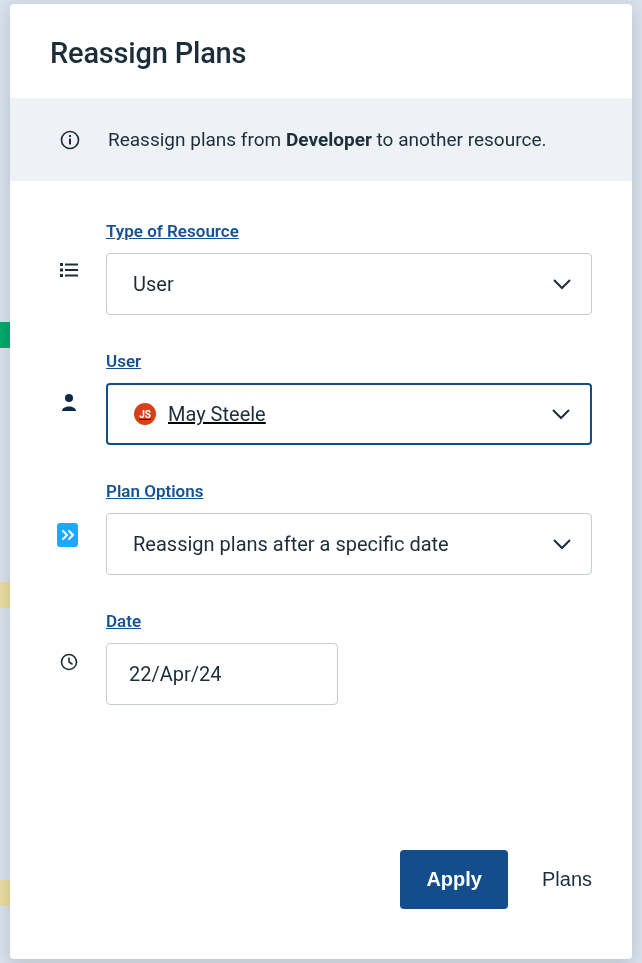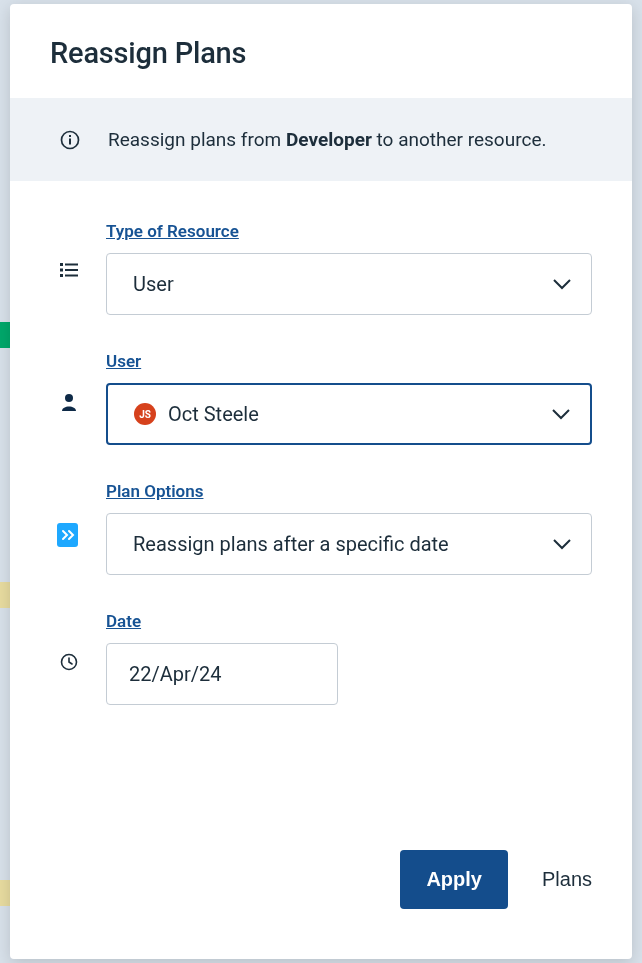--- a/index.html
+++ b/index.html
@@ -116,20 +116,21 @@
       border-radius: 4px;
       height: 62px;
       display: flex;
       align-items: center;
       padding: 0 20px 0 26px;
       background: #fff;
       cursor: pointer;
     }
     .select-box.focused {
       border: 2px solid #144d8c;
+      text-decoration: underline;
     }
     .select-box .select-value {
       flex: 1;
       font-size: 20px;
       color: #1d2e3b;
     }
     .select-box .chevron { flex: none; }
 
     .avatar-badge {
       width: 22px;
@@ -255,21 +256,21 @@
       <div class="row-icon">
         <svg width="16" height="18" viewBox="0 0 16 18">
           <circle cx="8" cy="5" r="4" fill="#0e2a47"></circle>
           <path d="M1 18 C1 12 15 12 15 18 Z" fill="#0e2a47"></path>
         </svg>
       </div>
       <div class="field-wrap">
         <div class="field-label">User</div>
         <div class="select-box focused">
           <span class="avatar-badge">JS</span>
-          <span class="select-value">Oct Steele</span>
+          <span class="select-value">May Steele</span>
           <span class="chevron">
             <svg width="18" height="11" viewBox="0 0 18 11">
                 <path d="M1 1 L9 9 L17 1" stroke="#1d2e3b" stroke-width="2" fill="none"></path>
               </svg>
           </span>
         </div>
       </div>
     </div>
 
     <div class="form-row">

